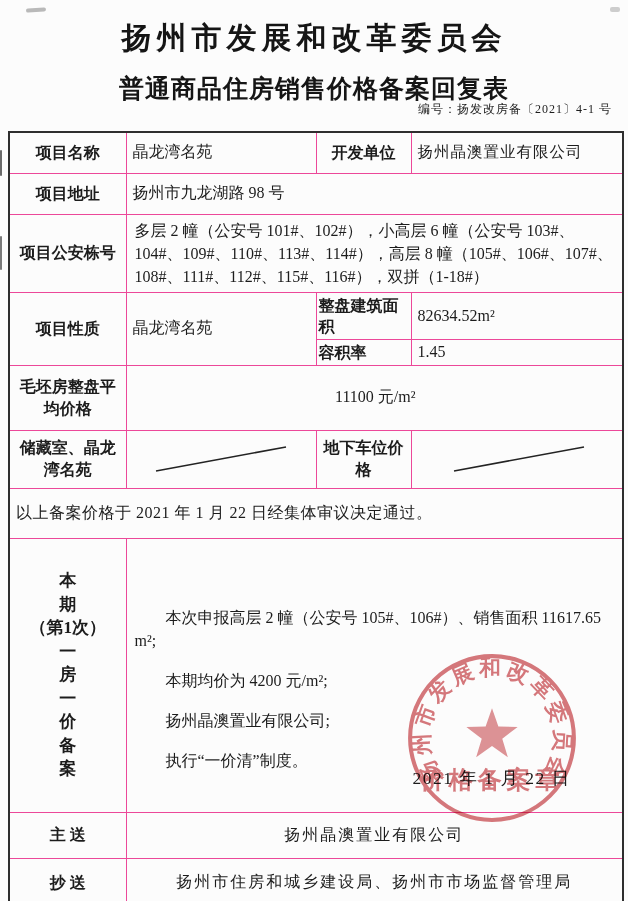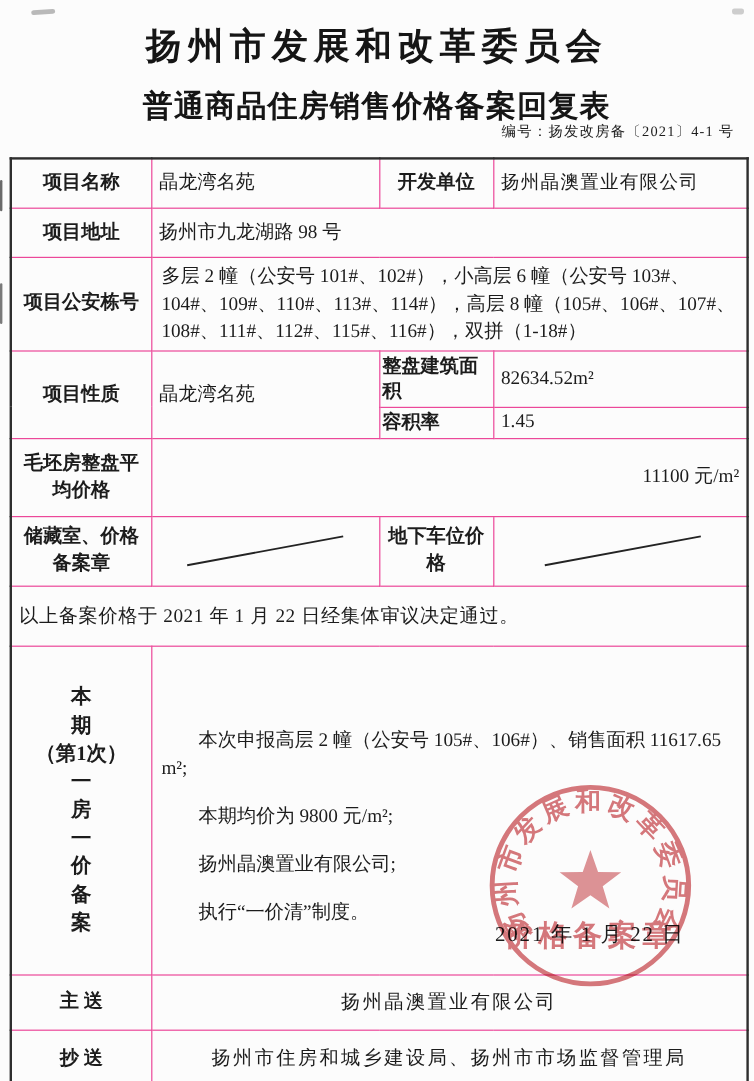--- a/index.html
+++ b/index.html
@@ -23,21 +23,21 @@
   }
   .form td{
     border:1px solid #ec4899;
     padding:2px 6px;
     font-size:16px;
     vertical-align:middle;
   }
   .lbl{font-weight:700;text-align:center;font-size:17px;line-height:22px;}
   .lbl-sm{font-weight:700;text-align:left;font-size:16px;line-height:21px;padding:2px 2px !important;}
   .val-c{}
-  .val-l{text-align:right;padding-left:8px !important;}
+  .val-l{text-align:center;padding-left:8px !important;}
   .r1{height:41px;} .r2{height:41px;} .r3{height:68px;}
   .r4a{height:38px;} .r4b{height:26px;}
   .r5{height:65px;margin-left:48px;} .r6{height:58px;} .r7{height:50px;}
   .r8{height:274px;} .r9{height:46px;} .r10{height:50px;}
   .building-text{line-height:23px;text-align:left;padding:4px 6px 4px 8px !important;}
   .note-cell{text-align:left;font-size:16.5px;letter-spacing:.5px;}
   .slash-cell{text-align:center;vertical-align:middle;}
   .slash-cell svg{display:inline-block;vertical-align:middle;}
 
   .batch-label-cell{vertical-align:middle;}
@@ -112,21 +112,21 @@
       <td class="lbl-sm">容积率</td>
       <td class="val-c">1.45</td>
     </tr>
 
     <tr class="r5">
       <td class="lbl">毛坯房整盘平均价格</td>
       <td class="val-l" colspan="3">11100 元/m²</td>
     </tr>
 
     <tr class="r6">
-      <td class="lbl">储藏室、价格备案章</td>
+      <td class="lbl">储藏室、晶龙湾名苑</td>
       <td class="slash-cell">
         <svg width="150" height="34" viewBox="0 0 150 34">
           <line x1="10" y1="29" x2="140" y2="5" stroke="#232323" stroke-width="1.6"></line>
         </svg>
       </td>
       <td class="lbl">地下车位价格</td>
       <td class="slash-cell">
         <svg width="150" height="34" viewBox="0 0 150 34">
           <line x1="12" y1="29" x2="142" y2="5" stroke="#232323" stroke-width="1.6"></line>
         </svg>
@@ -147,21 +147,21 @@
           <div>房</div>
           <div>一</div>
           <div>价</div>
           <div>备</div>
           <div>案</div>
         </div>
       </td>
       <td class="batch-content" colspan="3">
         <div class="para">本次申报高层 2 幢（公安号 105#、106#）、销售面积 11617.65
 m²;</div>
-        <div class="para">本期均价为 9800 元/m²;</div>
+        <div class="para">本期均价为 4200 元/m²;</div>
         <div class="para">扬州晶澳置业有限公司;</div>
         <div class="para">执行“一价清”制度。</div>
         <div class="batch-date">2021 年 1 月 22 日</div>
       </td>
     </tr>
 
     <tr class="r9">
       <td class="lbl">主 送</td>
       <td class="send-val" colspan="3">扬州晶澳置业有限公司</td>
     </tr>

